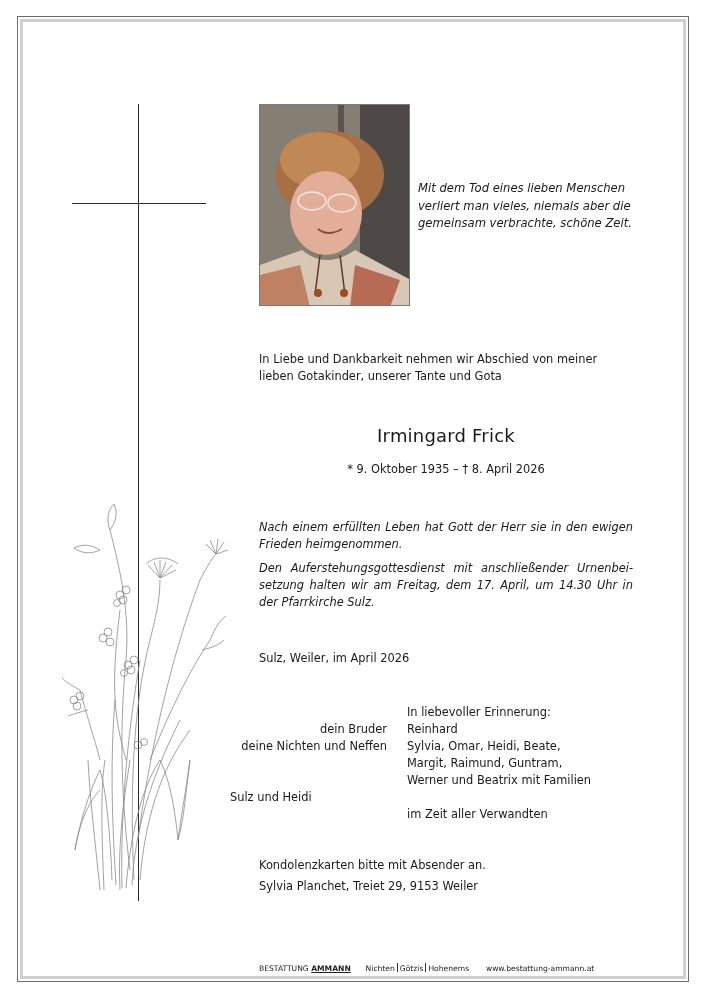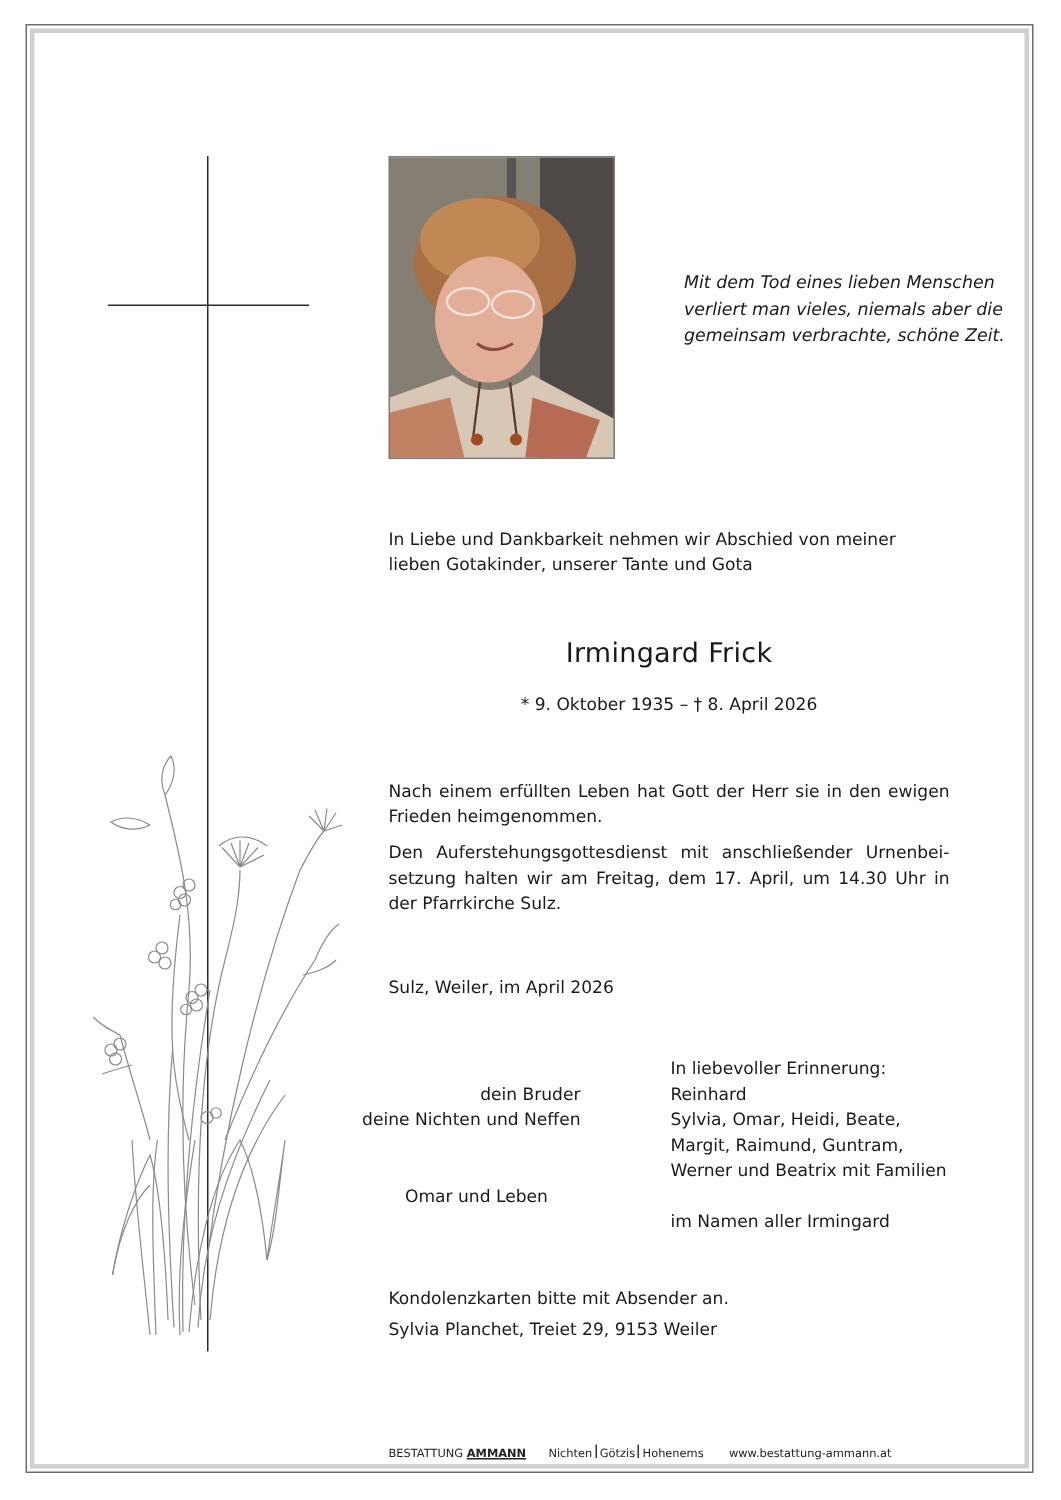--- a/index.html
+++ b/index.html
@@ -7,33 +7,33 @@
          font-family: "DejaVu Sans", "Liberation Sans", sans-serif; color: #1a1a1a; }
   .frame-outer { position: absolute; left: 17px; top: 16px; width: 672px; height: 966px;
                  border: 1px solid #6e6e6e; box-sizing: border-box; }
   .frame-inner { position: absolute; left: 20px; top: 19px; width: 666px; height: 960px;
                  border: 3px solid #cfcfcf; box-sizing: border-box; }
   .cross-v { position: absolute; left: 138px; top: 104px; width: 1.3px; height: 797px; background: #2b2b2b; }
   .cross-h { position: absolute; left: 72px; top: 203px; width: 134px; height: 1.3px; background: #2b2b2b; }
   .photo { position: absolute; left: 259px; top: 104px; width: 151px; height: 202px;
            border: 1px solid #7a7a7a; box-sizing: border-box; overflow: hidden;
            background: linear-gradient(90deg, #8a8578 0%, #7d786e 60%, #4c4744 75%, #5a5550 100%); }
-  .quote { position: absolute; left: 456px; top: 180px; width: 240px; font-style: italic;
+  .quote { position: absolute; left: 418px; top: 180px; width: 240px; font-style: italic;
            font-size: 11.6px; line-height: 17.6px; color: #1a1a1a; font-family: "DejaVu Sans", sans-serif; }
   .quote div { white-space: nowrap; }
   .txt { position: absolute; left: 259px; width: 374px; font-size: 11.4px; line-height: 17px; }
-  .justify { text-align: justify; text-align-last: left; }
+  .justify { text-align: justify; text-align-last: left; font-style: italic; }
   .name { position: absolute; left: 259px; width: 374px; top: 418px; text-align: center;
           font-size: 18px; line-height: 36px; letter-spacing: 0.2px; }
   .dates { position: absolute; left: 259px; width: 374px; top: 461px; text-align: center;
            font-size: 11.4px; line-height: 17px; }
   .mourners { position: absolute; top: 704px; left: 230px; width: 420px; font-size: 11.4px; line-height: 17px; }
   .mrow { display: flex; }
   .mlabel { width: 177px; text-align: right; padding-right: 20px; box-sizing: border-box; white-space: nowrap; }
-  .mnames { white-space: nowrap; margin-left: 40px; }
+  .mnames { white-space: nowrap; }
   .footer { position: absolute; left: 259px; top: 963px; font-size: 7.6px; line-height: 10px;
             color: #222; white-space: nowrap; }
   .footer .brand-b { font-weight: bold; text-decoration: underline; }
   .footer .sep { display: inline-block; width: 1px; height: 9px; background: #333; margin: 0 2px; vertical-align: -1px; }
   .plant { position: absolute; left: 60px; top: 460px; width: 170px; height: 445px; }
 </style>
 </head>
 <body>
 
 <div class="frame-outer"></div>
@@ -147,25 +147,25 @@
   </div>
   <div class="mrow">
     <div class="mlabel"></div>
     <div class="mnames">Margit, Raimund, Guntram,</div>
   </div>
   <div class="mrow">
     <div class="mlabel"></div>
     <div class="mnames">Werner und Beatrix mit Familien</div>
   </div>
   <div class="mrow">
-    <div class="mnames">Omar und Leben</div>
+    <div class="mnames">Sulz und Heidi</div>
   </div>
   <div class="mrow">
     <div class="mlabel"></div>
-    <div class="mnames">im Namen aller Irmingard</div>
+    <div class="mnames">im Zeit aller Verwandten</div>
   </div>
 </div>
 
 <div class="txt" style="top:857px;">Kondolenzkarten bitte mit Absender an.</div>
 <div class="txt" style="top:878px;">Sylvia Planchet, Treiet 29, 9153 Weiler</div>
 
 <div class="footer">
   <span>BESTATTUNG</span>
   <span class="brand-b">AMMANN</span>
   <span style="display:inline-block;width:10px;"></span>

